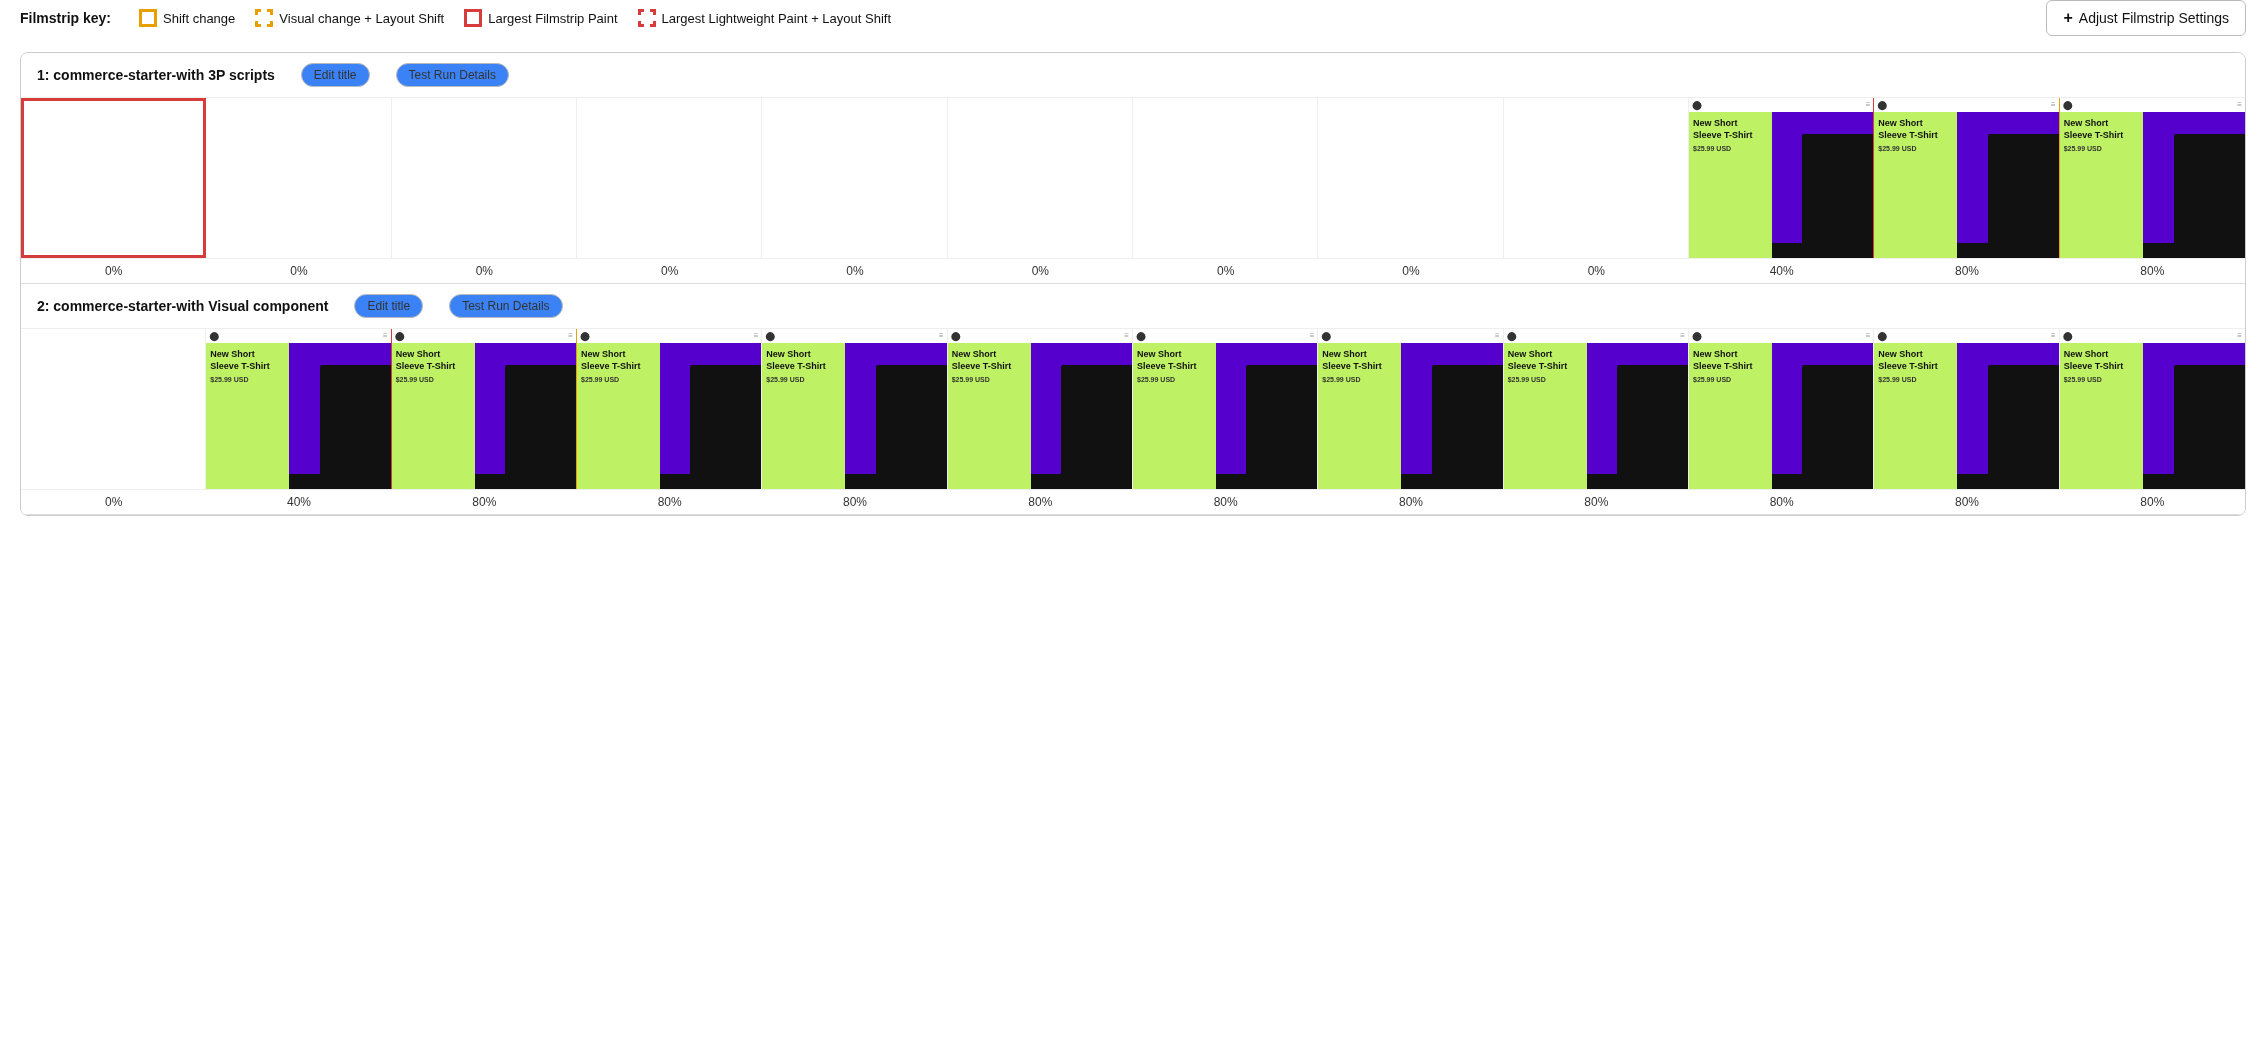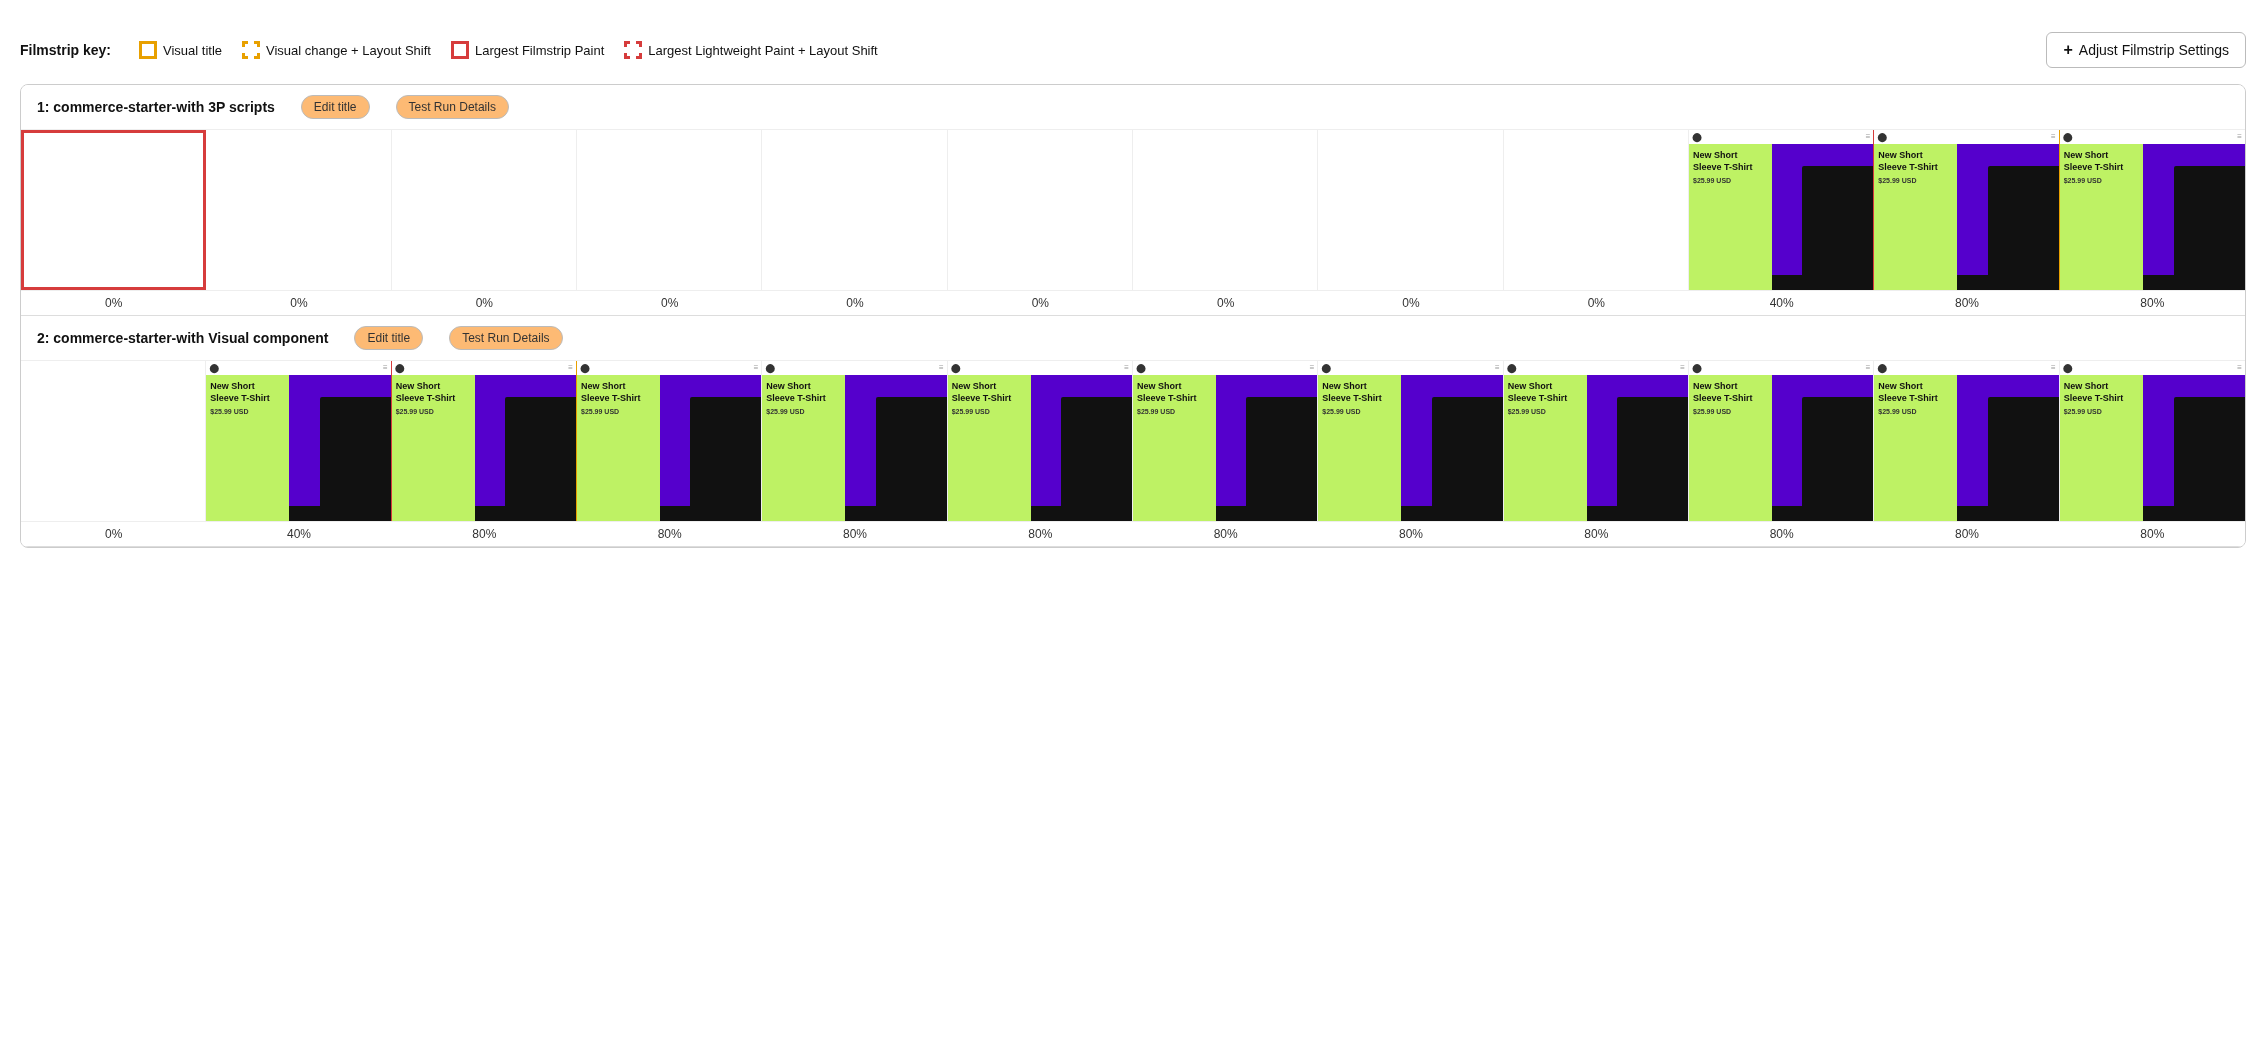--- a/index.html
+++ b/index.html
@@ -3,21 +3,21 @@
   <meta charset="utf-8">
   <style>
     * { box-sizing: border-box; margin: 0; padding: 0; }
     body {
       font-family: -apple-system, BlinkMacSystemFont, 'Segoe UI', Arial, sans-serif;
       background: #fff;
       color: #111;
       font-size: 13px;
     }
     .page-wrapper {
-      padding: 32px 20px;
+      padding: 0 20px;
       max-width: 2266px;
     }
     .legend-bar {
       display: flex;
       align-items: center;
       justify-content: space-between;
       margin-bottom: 16px;
     }
     .legend-items {
       display: flex;
@@ -117,21 +117,21 @@
       gap: 26px;
       padding: 10px 16px;
       background: #fff;
     }
     .run-title {
       font-weight: 700;
       font-size: 14px;
     }
     .run-btn {
       border: 1.5px solid #bbb;
-      background: #fdba74;
+      background: #3b82f6;
       border-radius: 20px;
       padding: 4px 12px;
       font-size: 12px;
       cursor: pointer;
       color: #333;
     }
 
     
     .frames-row {
       display: grid;
@@ -235,21 +235,21 @@
 <body>
 
 <div class="page-wrapper">
 
   <div class="legend-bar">
     <div class="legend-items">
       <span class="legend-label">Filmstrip key:</span>
 
       <div class="legend-item">
         <div class="legend-box legend-box-solid-yellow"></div>
-        <span>Visual title</span>
+        <span>Shift change</span>
       </div>
 
       <div class="legend-item">
         <div class="legend-box legend-box-dashed-yellow"></div>
         <span>Visual change + Layout Shift</span>
       </div>
 
       <div class="legend-item">
         <div class="legend-box legend-box-solid-red"></div>
         <span>Largest Filmstrip Paint</span>

